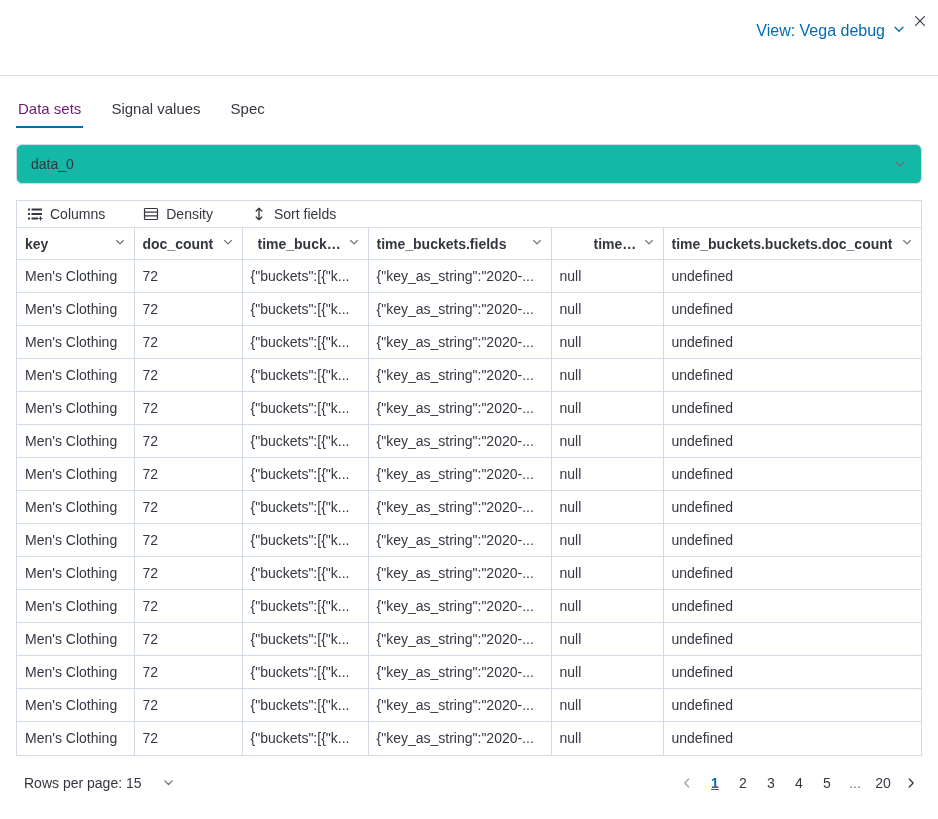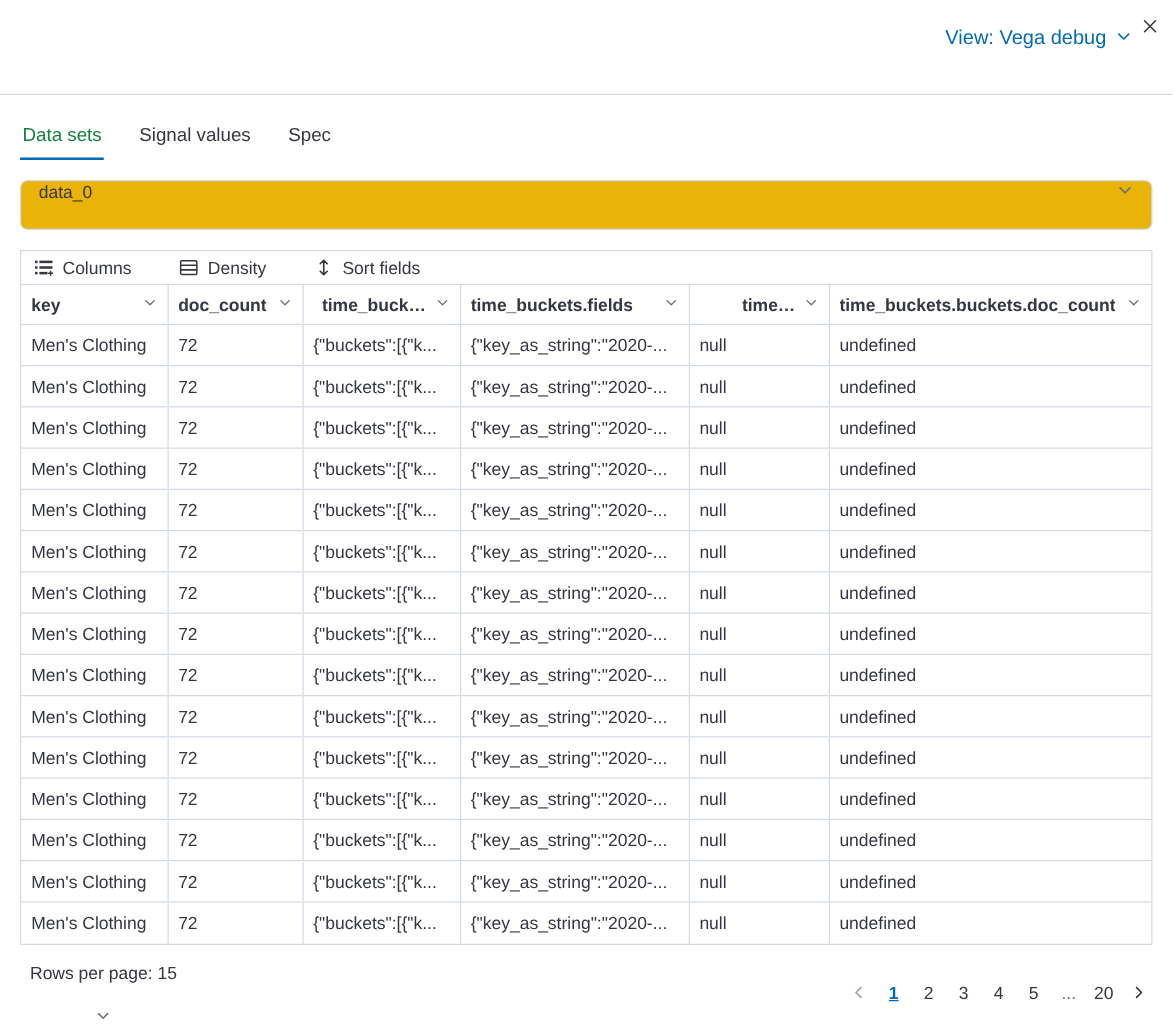--- a/index.html
+++ b/index.html
@@ -18,28 +18,28 @@
   .flyout-header { position: relative; flex: 0 0 76px; border-bottom: 1px solid #D3DAE6; }
   .view-select { position: absolute; right: 32px; top: 22px; display: flex; align-items: flex-start; gap: 7px; color: #006BB4; font-size: 16px; }
   .view-select .chev { color: #006BB4; display: inline-flex; }
   .close-btn { position: absolute; right: 11px; top: 14px; color: #343741; display: flex; }
 
   .content { padding: 0 16px; flex: 1; display: flex; flex-direction: column; }
 
   
   .tabs { display: flex; gap: 26px; margin-top: 22px; }
   .tab { font-size: 15px; padding: 2px 2px 9px 2px; color: #343741; border-bottom: 2px solid transparent; }
-  .tab.active { color: #15803d; border-bottom-color: #006BB4; }
+  .tab.active { color: #701a75; border-bottom-color: #006BB4; }
 
   
   .dataset-select {
     margin-top: 16px; height: 40px; width: 100%;
     border: 1px solid #D3DAE6; border-radius: 6px;
-    display: flex; justify-content: space-between;
-    padding: 0 14px; font-size: 14px; color: #343741; text-align: left; background: #eab308;
+    display: flex; align-items: center; justify-content: space-between;
+    padding: 0 14px; font-size: 14px; color: #343741; text-align: left; background: #14b8a6;
   }
   .chev { color: #69707D; display: inline-flex; }
 
   
   .grid-panel { margin-top: 16px; border: 1px solid #D3DAE6; }
   .grid-toolbar { display: flex; align-items: center; gap: 38px; padding: 5px 10px; }
   .toolbar-btn { display: flex; align-items: center; gap: 7px; font-size: 14px; color: #343741; }
   .toolbar-btn .icon { display: inline-flex; color: #343741; }
 
   table.grid-table { width: 100%; border-collapse: collapse; table-layout: fixed; font-size: 14px; }
@@ -55,21 +55,21 @@
   th:nth-child(2) { width: 108px; }
   th:nth-child(3) { width: 126px; padding-left: 15px; }
   th:nth-child(4) { width: 183px; }
   th:nth-child(5) { width: 112px; padding-left: 42px; }
   .th-inner { display: flex; align-items: flex-start; justify-content: space-between; gap: 4px; }
   .th-inner .label { overflow: hidden; white-space: nowrap; text-overflow: ellipsis; }
   .th-inner .chev { flex: 0 0 auto; }
 
   
   .grid-footer { display: flex; align-items: center; justify-content: space-between; margin-top: 10px; padding: 4px 0 0 8px; }
-  .rows-per-page { display: flex; align-items: center; gap: 20px; font-size: 14px; color: #343741; flex-direction: column; }
+  .rows-per-page { display: flex; align-items: center; gap: 20px; font-size: 14px; color: #343741; }
   .pagination { display: flex; align-items: center; gap: 4px; }
   .pages { display: flex; align-items: center; gap: 2px; }
   .page-btn { min-width: 26px; height: 26px; font-size: 14px; color: #343741; border-radius: 4px; }
   .page-btn.active { color: #006BB4; font-weight: bold; text-decoration: underline; }
   .page-btn.ellipsis { color: #69707D; cursor: default; }
   .page-nav { display: flex; align-items: center; padding: 4px; }
   .page-nav.prev { color: #98A2B3; }
   .page-nav.next { color: #343741; }
 </style>
 </head>

